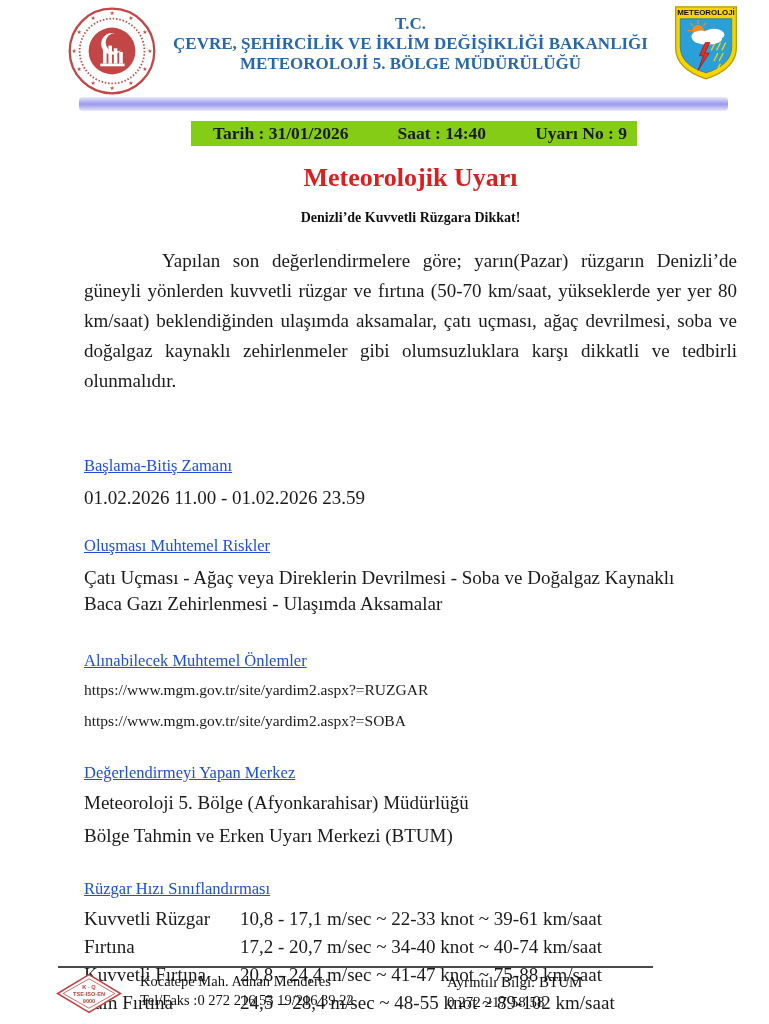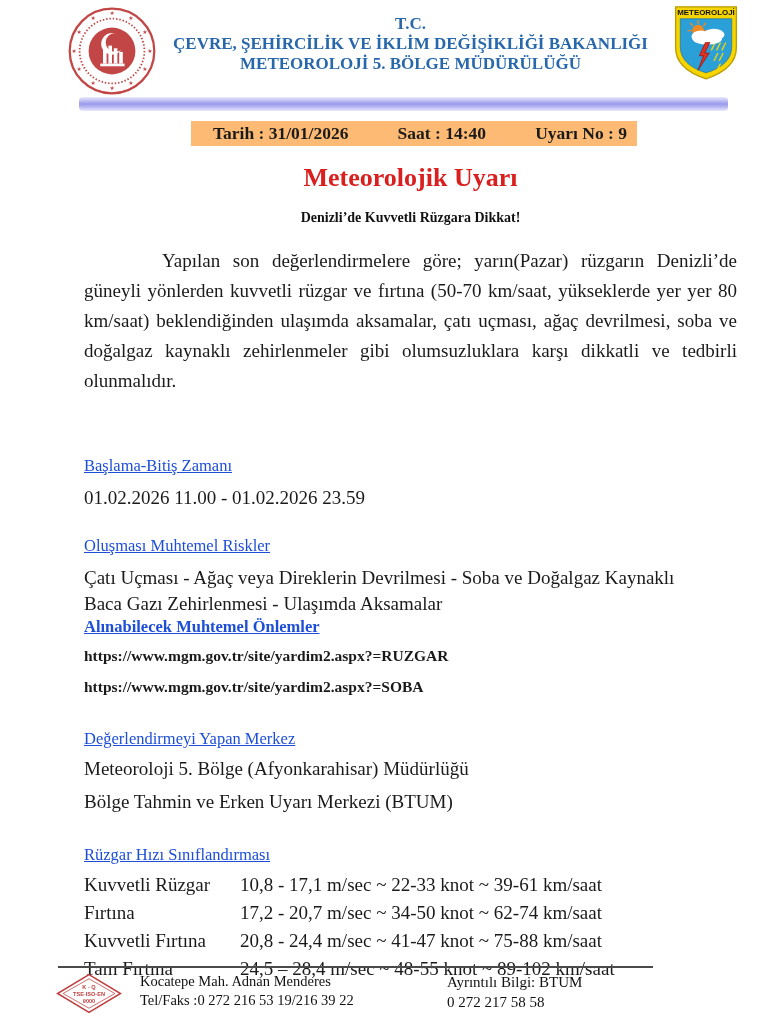--- a/index.html
+++ b/index.html
@@ -28,21 +28,21 @@
   .divider-bar{
     margin:2px 0 0 53px;
     width:649px;height:14px;
     border-radius:4px;
     background:linear-gradient(to bottom,#e9e9fb 0%,#b9b9f3 30%,#9a9aec 50%,#b9b9f3 72%,#e9e9fb 100%);
   }
   
   .info-bar{
     margin:10px 0 0 165px;
     width:446px;height:25px;
-    background:#fdba74;
+    background:#84cc16;
     display:flex;align-items:center;justify-content:space-between;
     padding:0 10px 0 22px;box-sizing:border-box;
     font-weight:bold;font-size:17.5px;white-space:nowrap;
   }
   
   .main-title{
     margin-top:17px;text-align:center;
     color:#da1f1f;font-weight:bold;font-size:26px;
   }
   .sub-title{
@@ -57,21 +57,21 @@
   }
   
   .sections{margin-left:58px;margin-right:60px;}
   .section-heading{
     color:#1d4ed8;font-size:16.5px;
     text-decoration:underline;
     margin:0 0 9px 0;
   }
   .sec-zaman{margin-top:60px;}
   .sec-riskler{margin-top:25px;}
-  .sec-onlemler{font-weight:bold;}
+  .sec-onlemler{margin-top:34px;}
   .sec-merkez{margin-top:32px;}
   .sec-ruzgar{margin-top:32px;}
   .section-text{font-size:19px;line-height:26px;max-width:632px;}
   .url-line{
     display:block;font-size:15.5px;line-height:20px;
     color:#1a1a1a;text-decoration:none;margin-bottom:11px;
   }
   .merkez-line{font-size:19px;line-height:22px;margin-bottom:11px;}
   .wind-table{border-collapse:collapse;font-size:19px;}
   .wind-table td{padding:0 0 7px 0;line-height:21px;}
@@ -203,21 +203,21 @@
     <div class="sec-ruzgar">
       <div class="section-heading">Rüzgar Hızı Sınıflandırması</div>
       <table class="wind-table">
         <tbody>
           <tr>
             <td class="wt-label">Kuvvetli Rüzgar</td>
             <td>10,8 - 17,1 m/sec ~ 22-33 knot ~ 39-61 km/saat</td>
           </tr>
           <tr>
             <td class="wt-label">Fırtına</td>
-            <td>17,2 - 20,7 m/sec ~ 34-50 knot ~ 62-74 km/saat</td>
+            <td>17,2 - 20,7 m/sec ~ 34-40 knot ~ 40-74 km/saat</td>
           </tr>
           <tr>
             <td class="wt-label">Kuvvetli Fırtına</td>
             <td>20,8 - 24,4 m/sec ~ 41-47 knot ~ 75-88 km/saat</td>
           </tr>
           <tr>
             <td class="wt-label">Tam Fırtına</td>
             <td>24,5 – 28,4 m/sec ~ 48-55 knot ~ 89-102 km/saat</td>
           </tr>
         </tbody>

